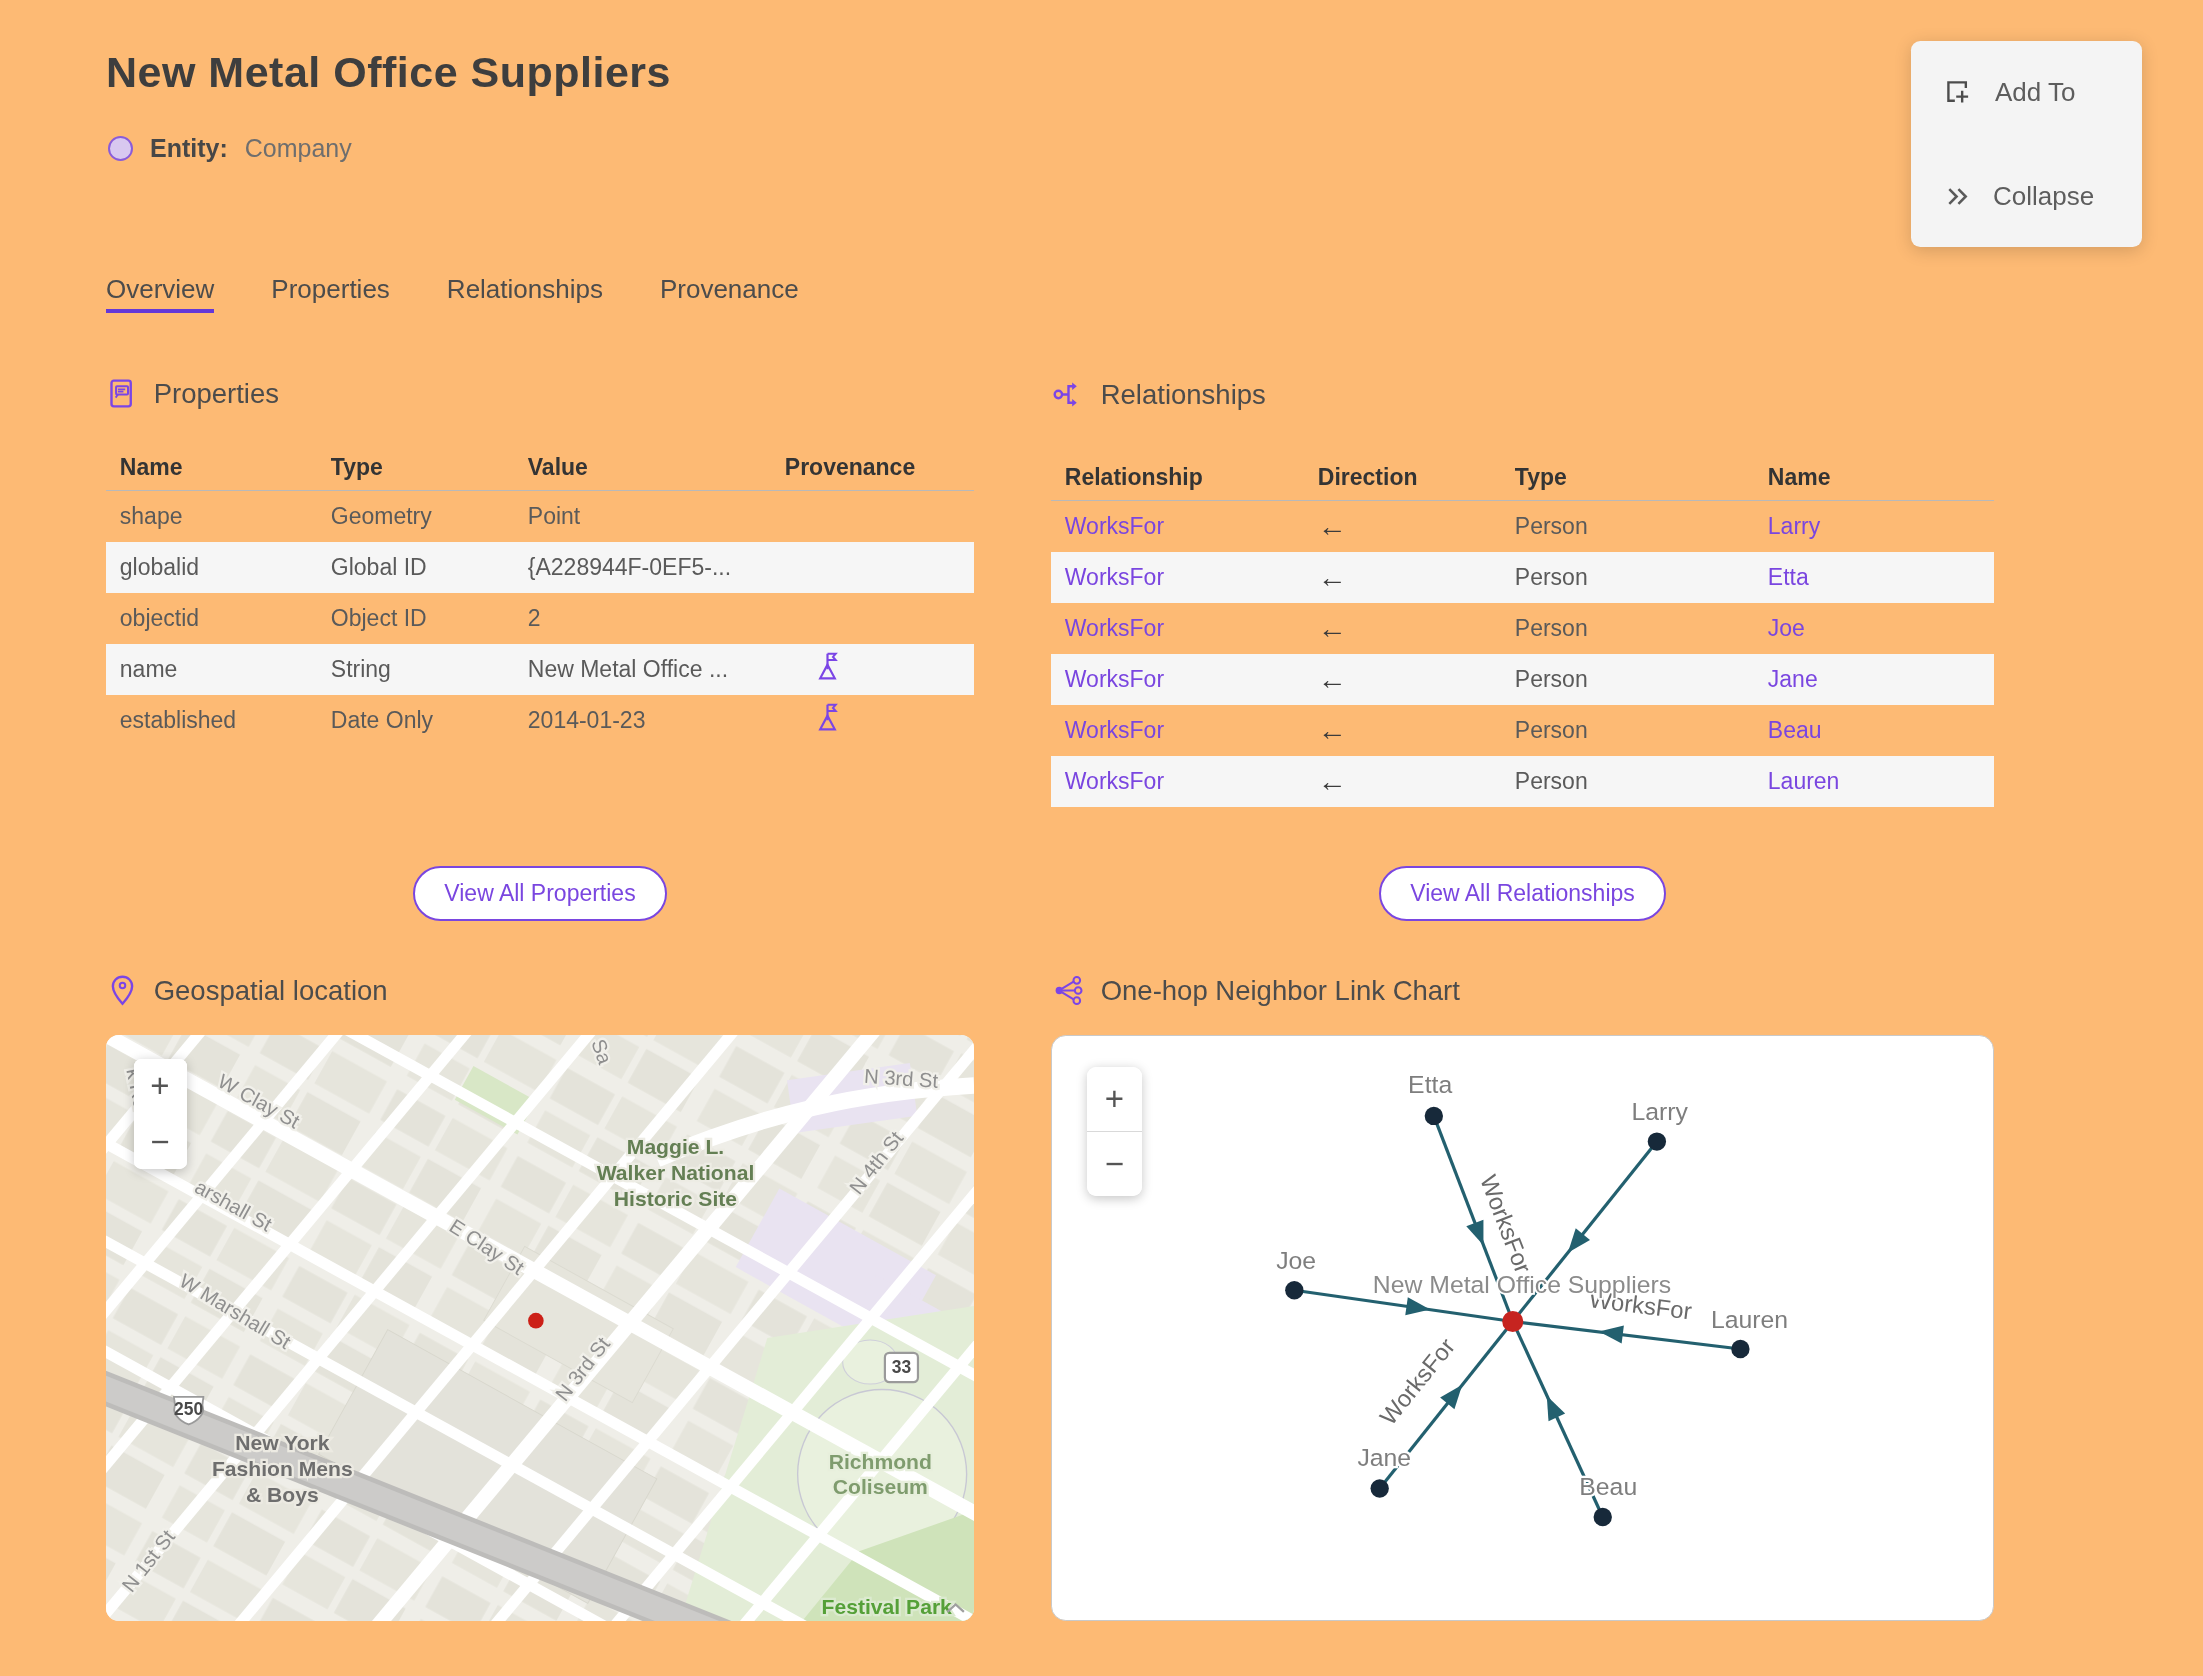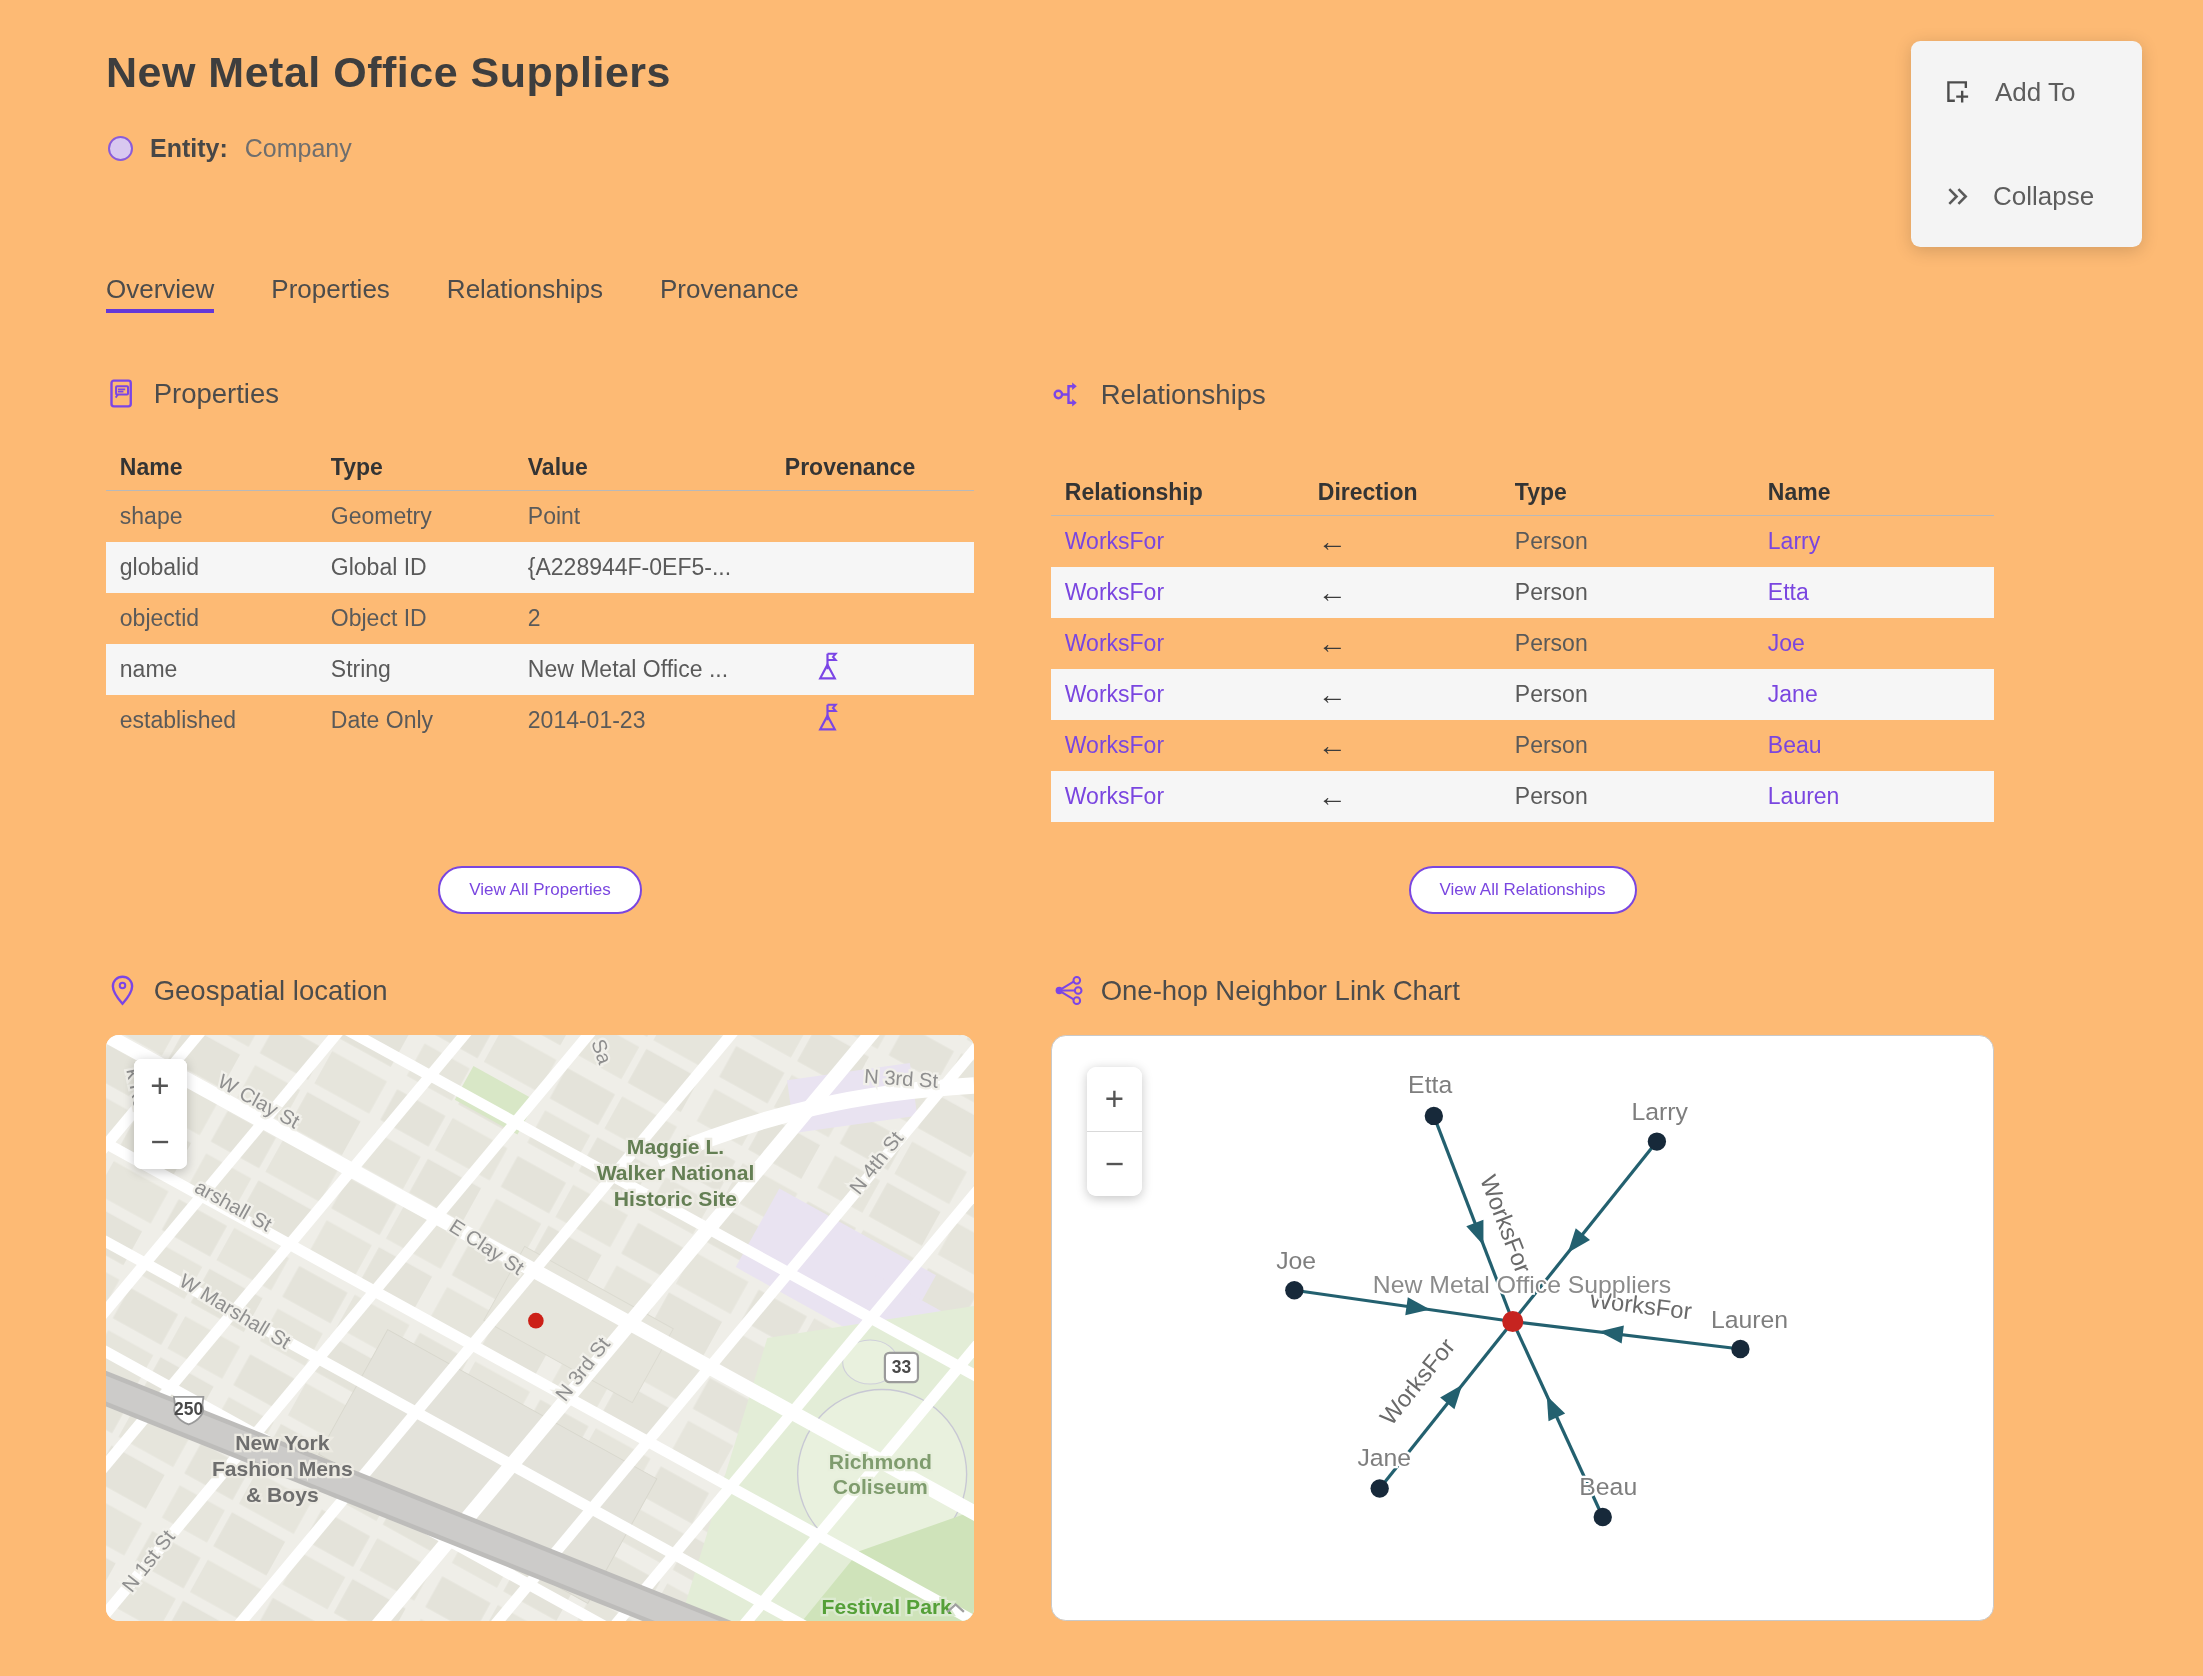--- a/index.html
+++ b/index.html
@@ -36,21 +36,21 @@
   .t-head { height:46px; font-size:23px; font-weight:700; color:#343434; border-bottom:0.9px solid #b9b9b9; }
   .t-row { height:51px; font-size:23px; color:#5a5a5a; }
   .t-row.alt { background:#f6f6f6; }
   .cell { padding-left:13.8px; white-space:nowrap; overflow:hidden; }
   .lnk { color:#7a46e0; cursor:pointer; }
   .dir { font-size:29px; color:#3c3c3c; }
 
   
   .btn-wrap { position:absolute; top:866px; text-align:center; }
   .pill-btn { display:inline-block; border:2.3px solid #7a46e0; color:#7a46e0; background:#fff; border-radius:917px;
-    font-size:17px; padding:12px 29px; cursor:pointer; font-family:inherit; }
+    font-size:23px; padding:12px 29px; cursor:pointer; font-family:inherit; }
 
   
   .map-card { position:absolute; left:106px; top:1035px; width:868px; height:586px; border-radius:13px; overflow:hidden; background:#f1f0ea; }
   .chart-card { position:absolute; left:1051px; top:1035px; width:943px; height:586px; border-radius:14.7px; border:1.8px solid #c9c9c9; background:#fff; overflow:hidden; }
 
   .zoom-ctl { position:absolute; background:#fff; border-radius:7.3px; box-shadow:0 2.8px 11px rgba(0,0,0,.22);
     display:flex; flex-direction:column; overflow:hidden; z-index:5; }
   .zoom-btn { width:100%; flex:1; display:flex; align-items:center; justify-content:center; font-size:33px; color:#555; cursor:pointer; background:#fff; border:none; font-family:inherit; }
   .zoom-div { height:0.9px; background:#d9d9d9; }
   .map-zoom { left:27.5px; top:24px; width:53px; height:110px; }
@@ -166,21 +166,21 @@
   <div class="sec-head" style="left:1051px; top:377px;">
     <svg width="35" height="35" viewBox="0 0 38 38">
       <circle cx="8" cy="19" r="4" fill="none" stroke="#7b45e6" stroke-width="2.6"></circle>
       <path d="M12 19 h7 v-9 h7 M12 19 h7 v9 h7" fill="none" stroke="#7b45e6" stroke-width="2.6"></path>
       <path d="M23 6 l5 4 -5 4 z" fill="#7b45e6"></path>
       <path d="M23 24 l5 4 -5 4 z" fill="#7b45e6"></path>
     </svg>
     <span>Relationships</span>
   </div>
 
-  <div class="tbl" style="left:1051px; top:470px; width:943px;">
+  <div class="tbl" style="left:1051px; top:455px; width:943px;">
     <div class="t-head r-grid">
       <div class="cell">Relationship</div>
       <div class="cell">Direction</div>
       <div class="cell">Type</div>
       <div class="cell">Name</div>
     </div>
     <div class="t-row r-grid">
       <div class="cell lnk">WorksFor</div>
       <div class="cell dir">←</div>
       <div class="cell">Person</div>

